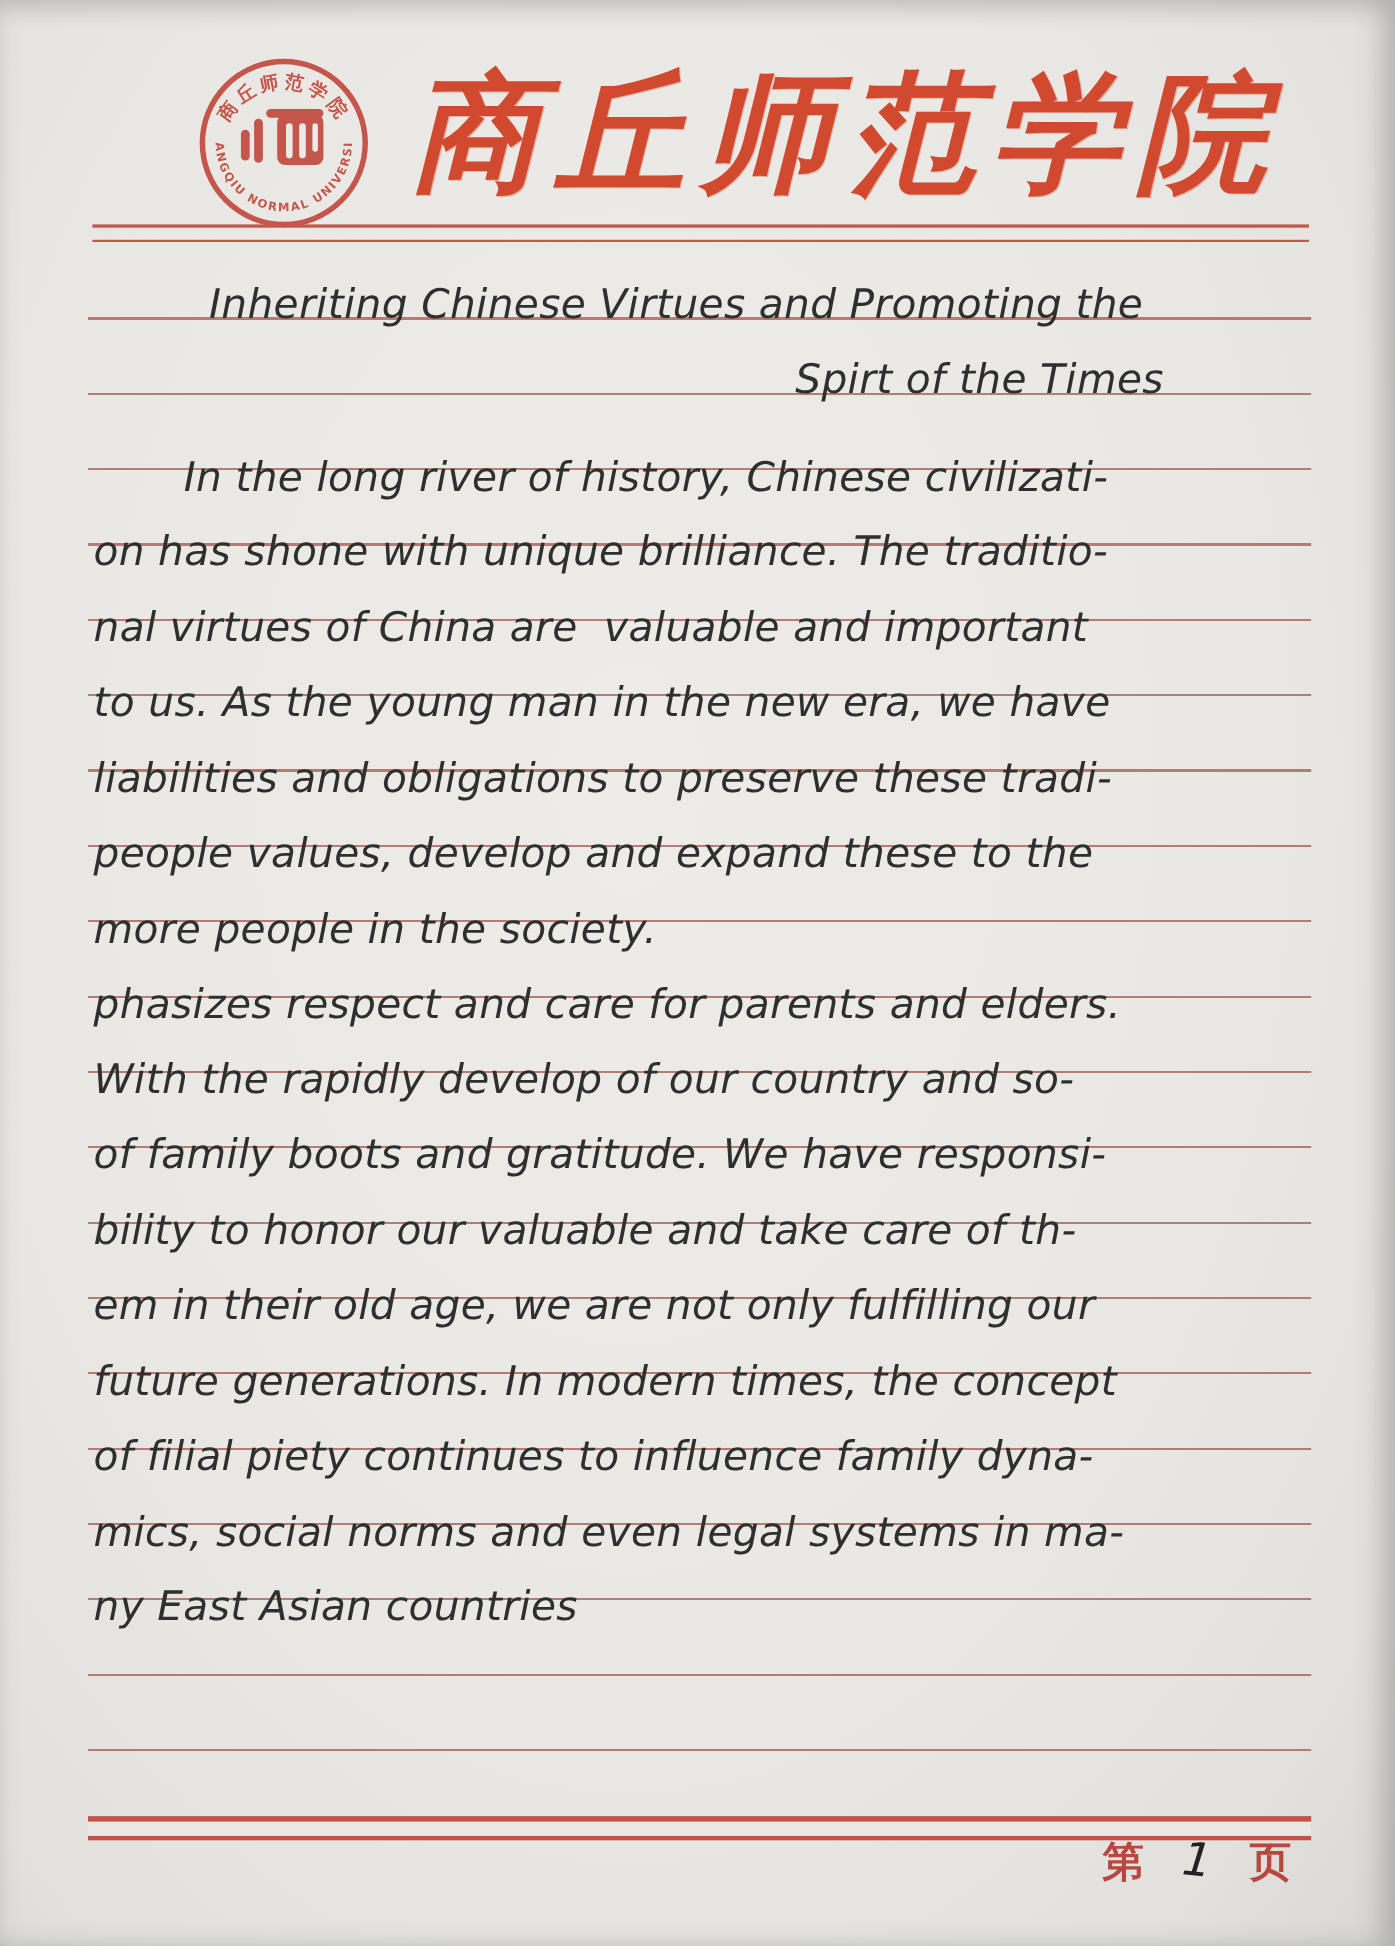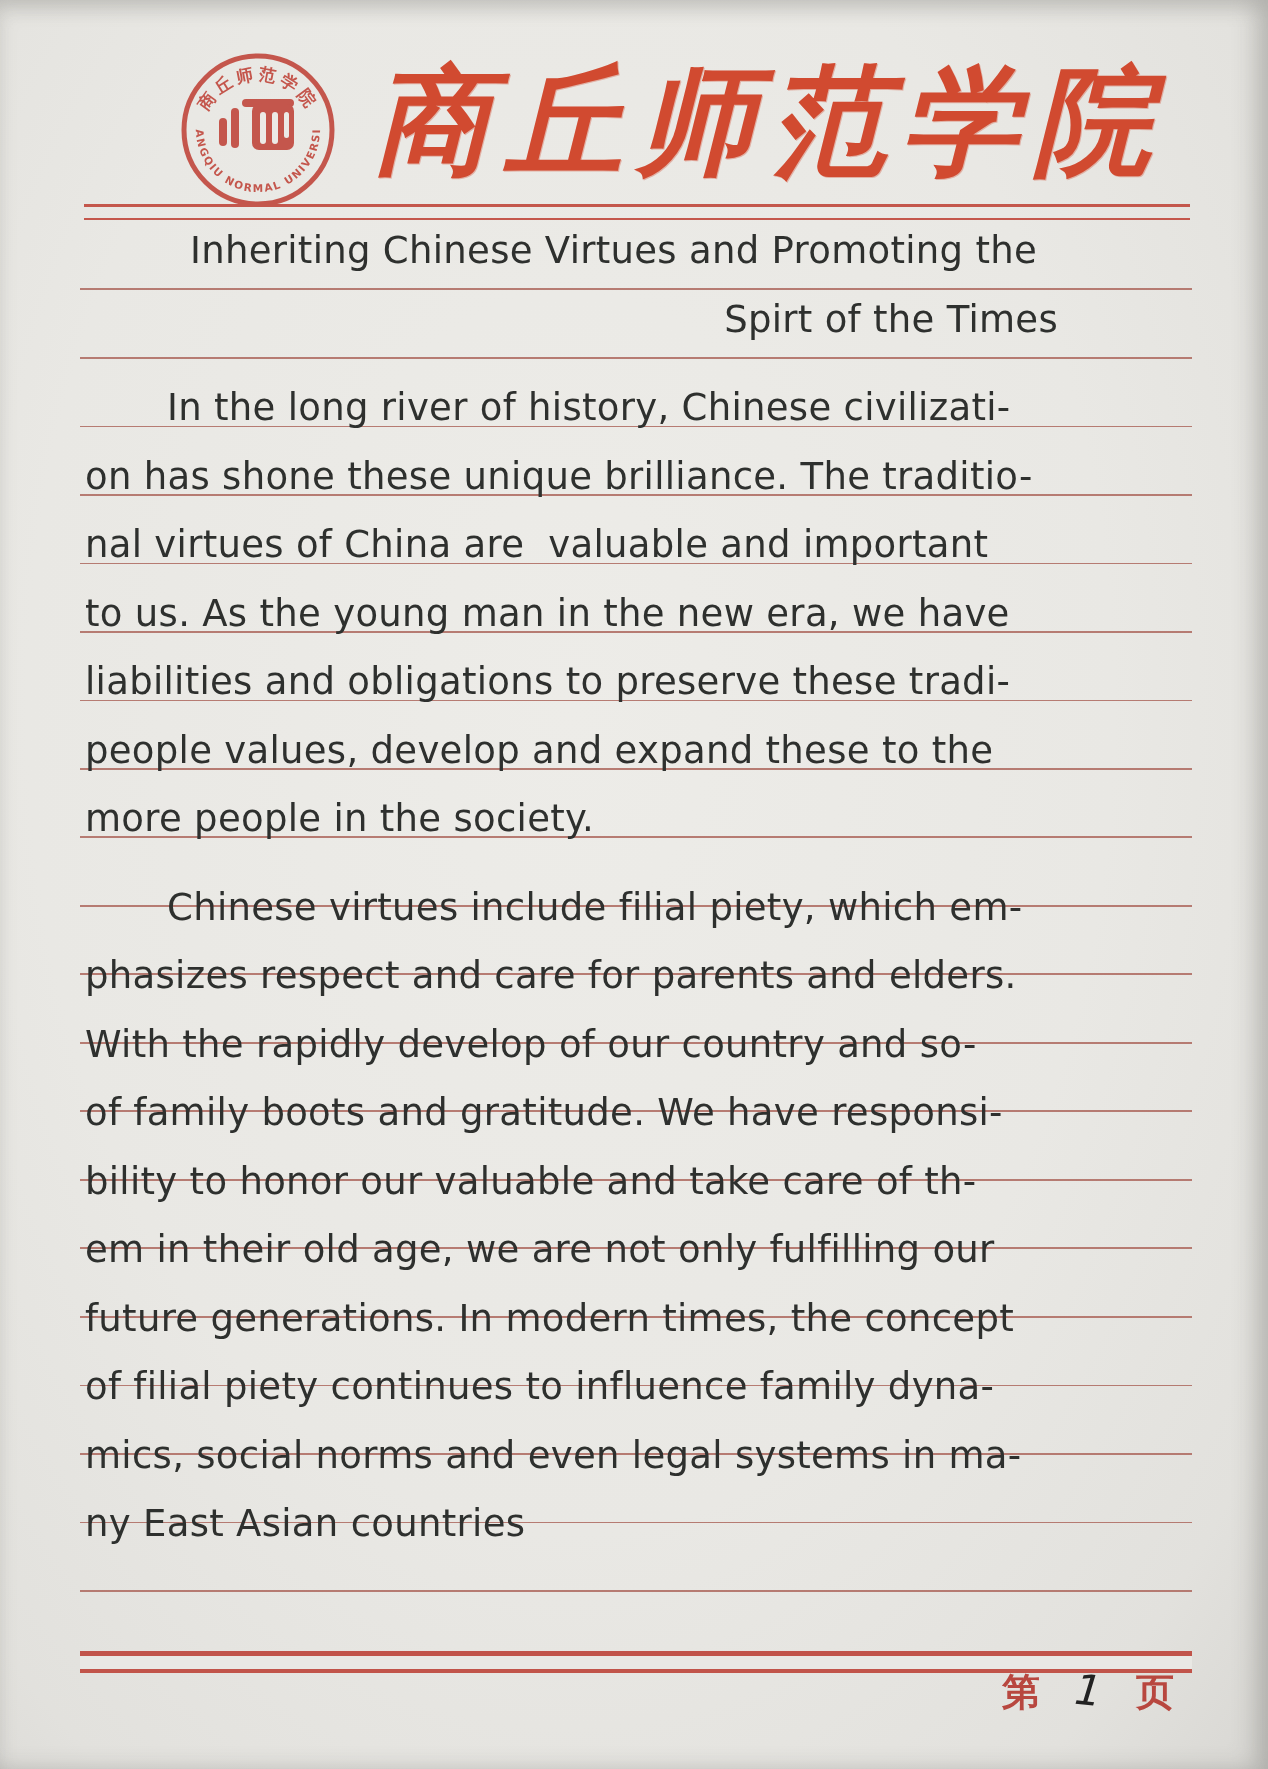--- a/index.html
+++ b/index.html
@@ -41,22 +41,22 @@
   .bottom-rule{
     position:absolute;left:80px;right:76px;top:1651px;height:13px;
     border-top:5px solid #c1544a;border-bottom:4px solid #c1544a;
     background:#e9e8e4;
   }
   .lines{
     position:absolute;left:85px;top:222px;width:1105px;
     display:flex;flex-direction:column;
   }
   .hand-line{
-    height:68.5px;display:flex;align-items:flex-start;
-    font-family:"DejaVu Sans",sans-serif;
+    height:68.5px;display:flex;align-items:flex-end;
+    font-family:"DejaVu Sans",sans-serif;font-style:italic;
     font-size:37px;color:#2e302e;letter-spacing:.3px;
     white-space:pre;overflow:visible;
   }
   .hand-line > span{position:relative;bottom:-7px;}
   .indent-title{padding-left:105px;}
   .align-right{justify-content:flex-end;padding-right:132px;}
   .indent-para{padding-left:82px;margin-top:20px;}
   
   .footer{
     position:absolute;left:1002px;top:1668px;width:172px;height:48px;
@@ -101,27 +101,26 @@
   <div class="calligraphy">商丘师范学院</div>
 
   <div class="header-rule"></div>
 
   <div class="rules"></div>
 
   <div class="lines">
     <div class="hand-line indent-title"><span>Inheriting Chinese Virtues and Promoting the</span></div>
     <div class="hand-line align-right"><span>Spirt of the Times</span></div>
     <div class="hand-line indent-para"><span>In the long river of history, Chinese civilizati-</span></div>
-    <div class="hand-line"><span>on has shone these unique brilliance. The traditio-</span></div>
+    <div class="hand-line"><span>on has shone with unique brilliance. The traditio-</span></div>
     <div class="hand-line"><span>nal virtues of China are  valuable and important</span></div>
     <div class="hand-line"><span>to us. As the young man in the new era, we have</span></div>
     <div class="hand-line"><span>liabilities and obligations to preserve these tradi-</span></div>
     <div class="hand-line"><span>people values, develop and expand these to the</span></div>
     <div class="hand-line"><span>more people in the society.</span></div>
-    <div class="hand-line indent-para"><span>Chinese virtues include filial piety, which em-</span></div>
     <div class="hand-line"><span>phasizes respect and care for parents and elders.</span></div>
     <div class="hand-line"><span>With the rapidly develop of our country and so-</span></div>
     <div class="hand-line"><span>of family boots and gratitude. We have responsi-</span></div>
     <div class="hand-line"><span>bility to honor our valuable and take care of th-</span></div>
     <div class="hand-line"><span>em in their old age, we are not only fulfilling our</span></div>
     <div class="hand-line"><span>future generations. In modern times, the concept</span></div>
     <div class="hand-line"><span>of filial piety continues to influence family dyna-</span></div>
     <div class="hand-line"><span>mics, social norms and even legal systems in ma-</span></div>
     <div class="hand-line"><span>ny East Asian countries</span></div>
   </div>

